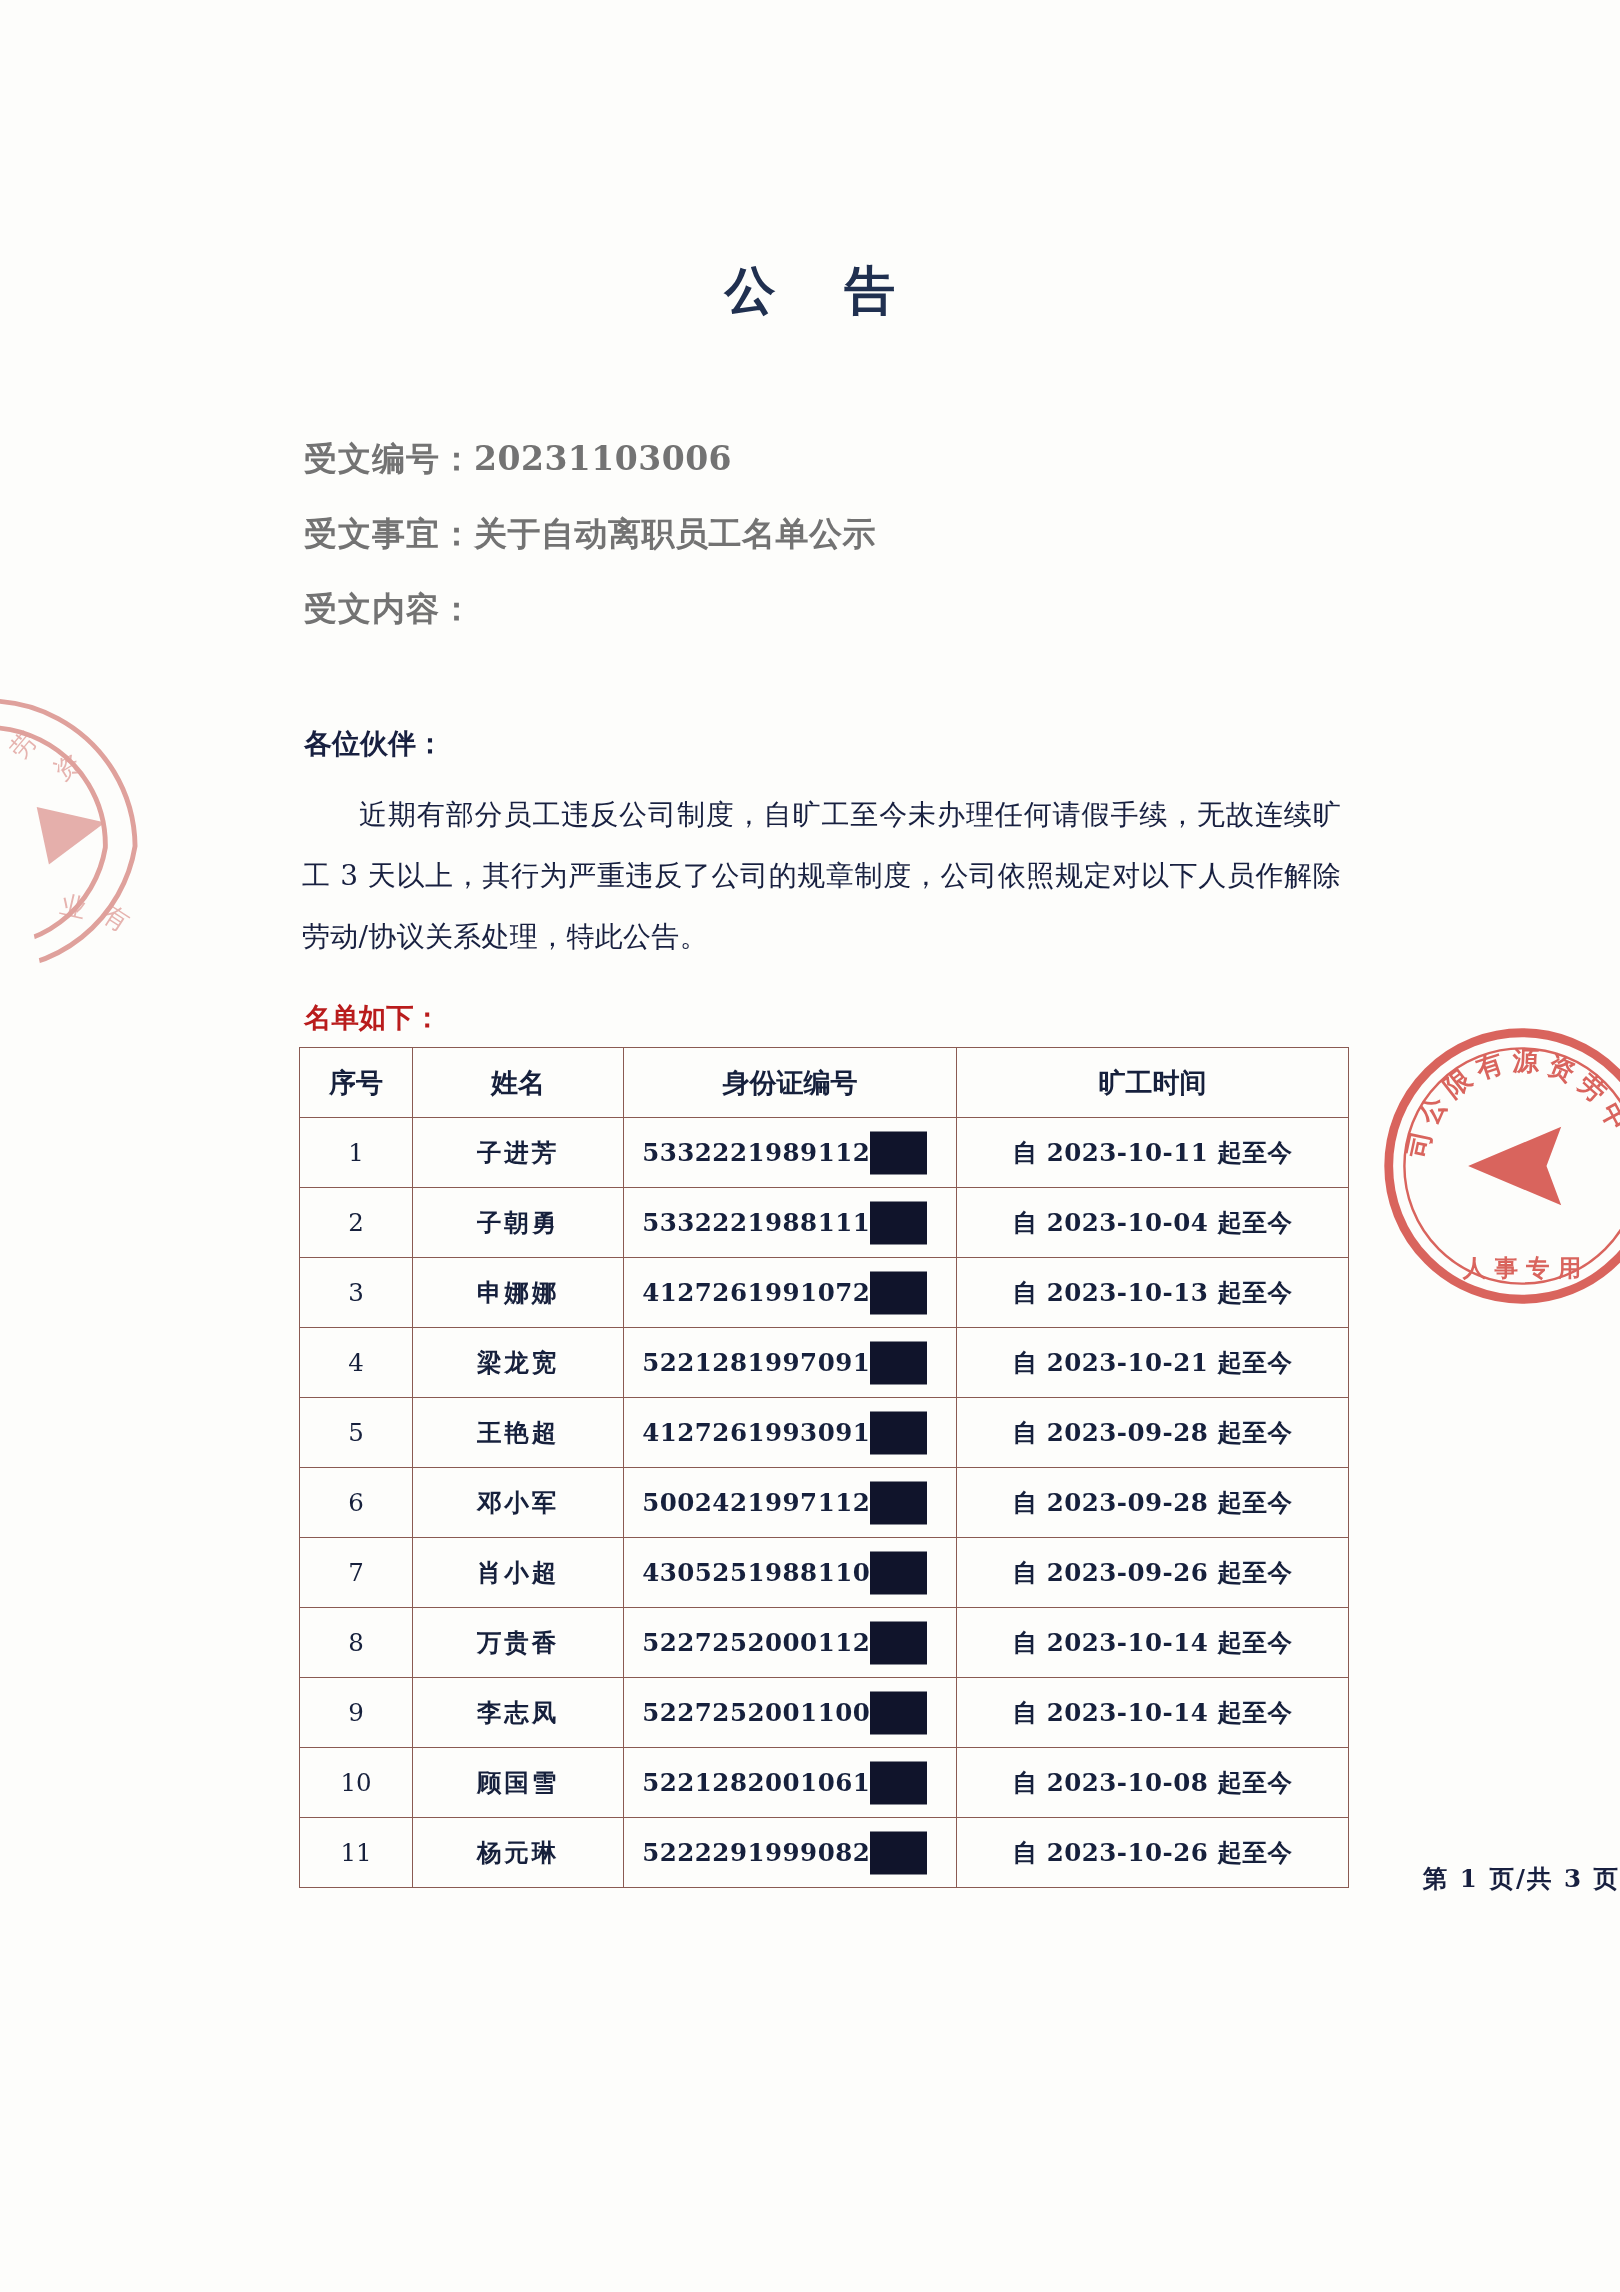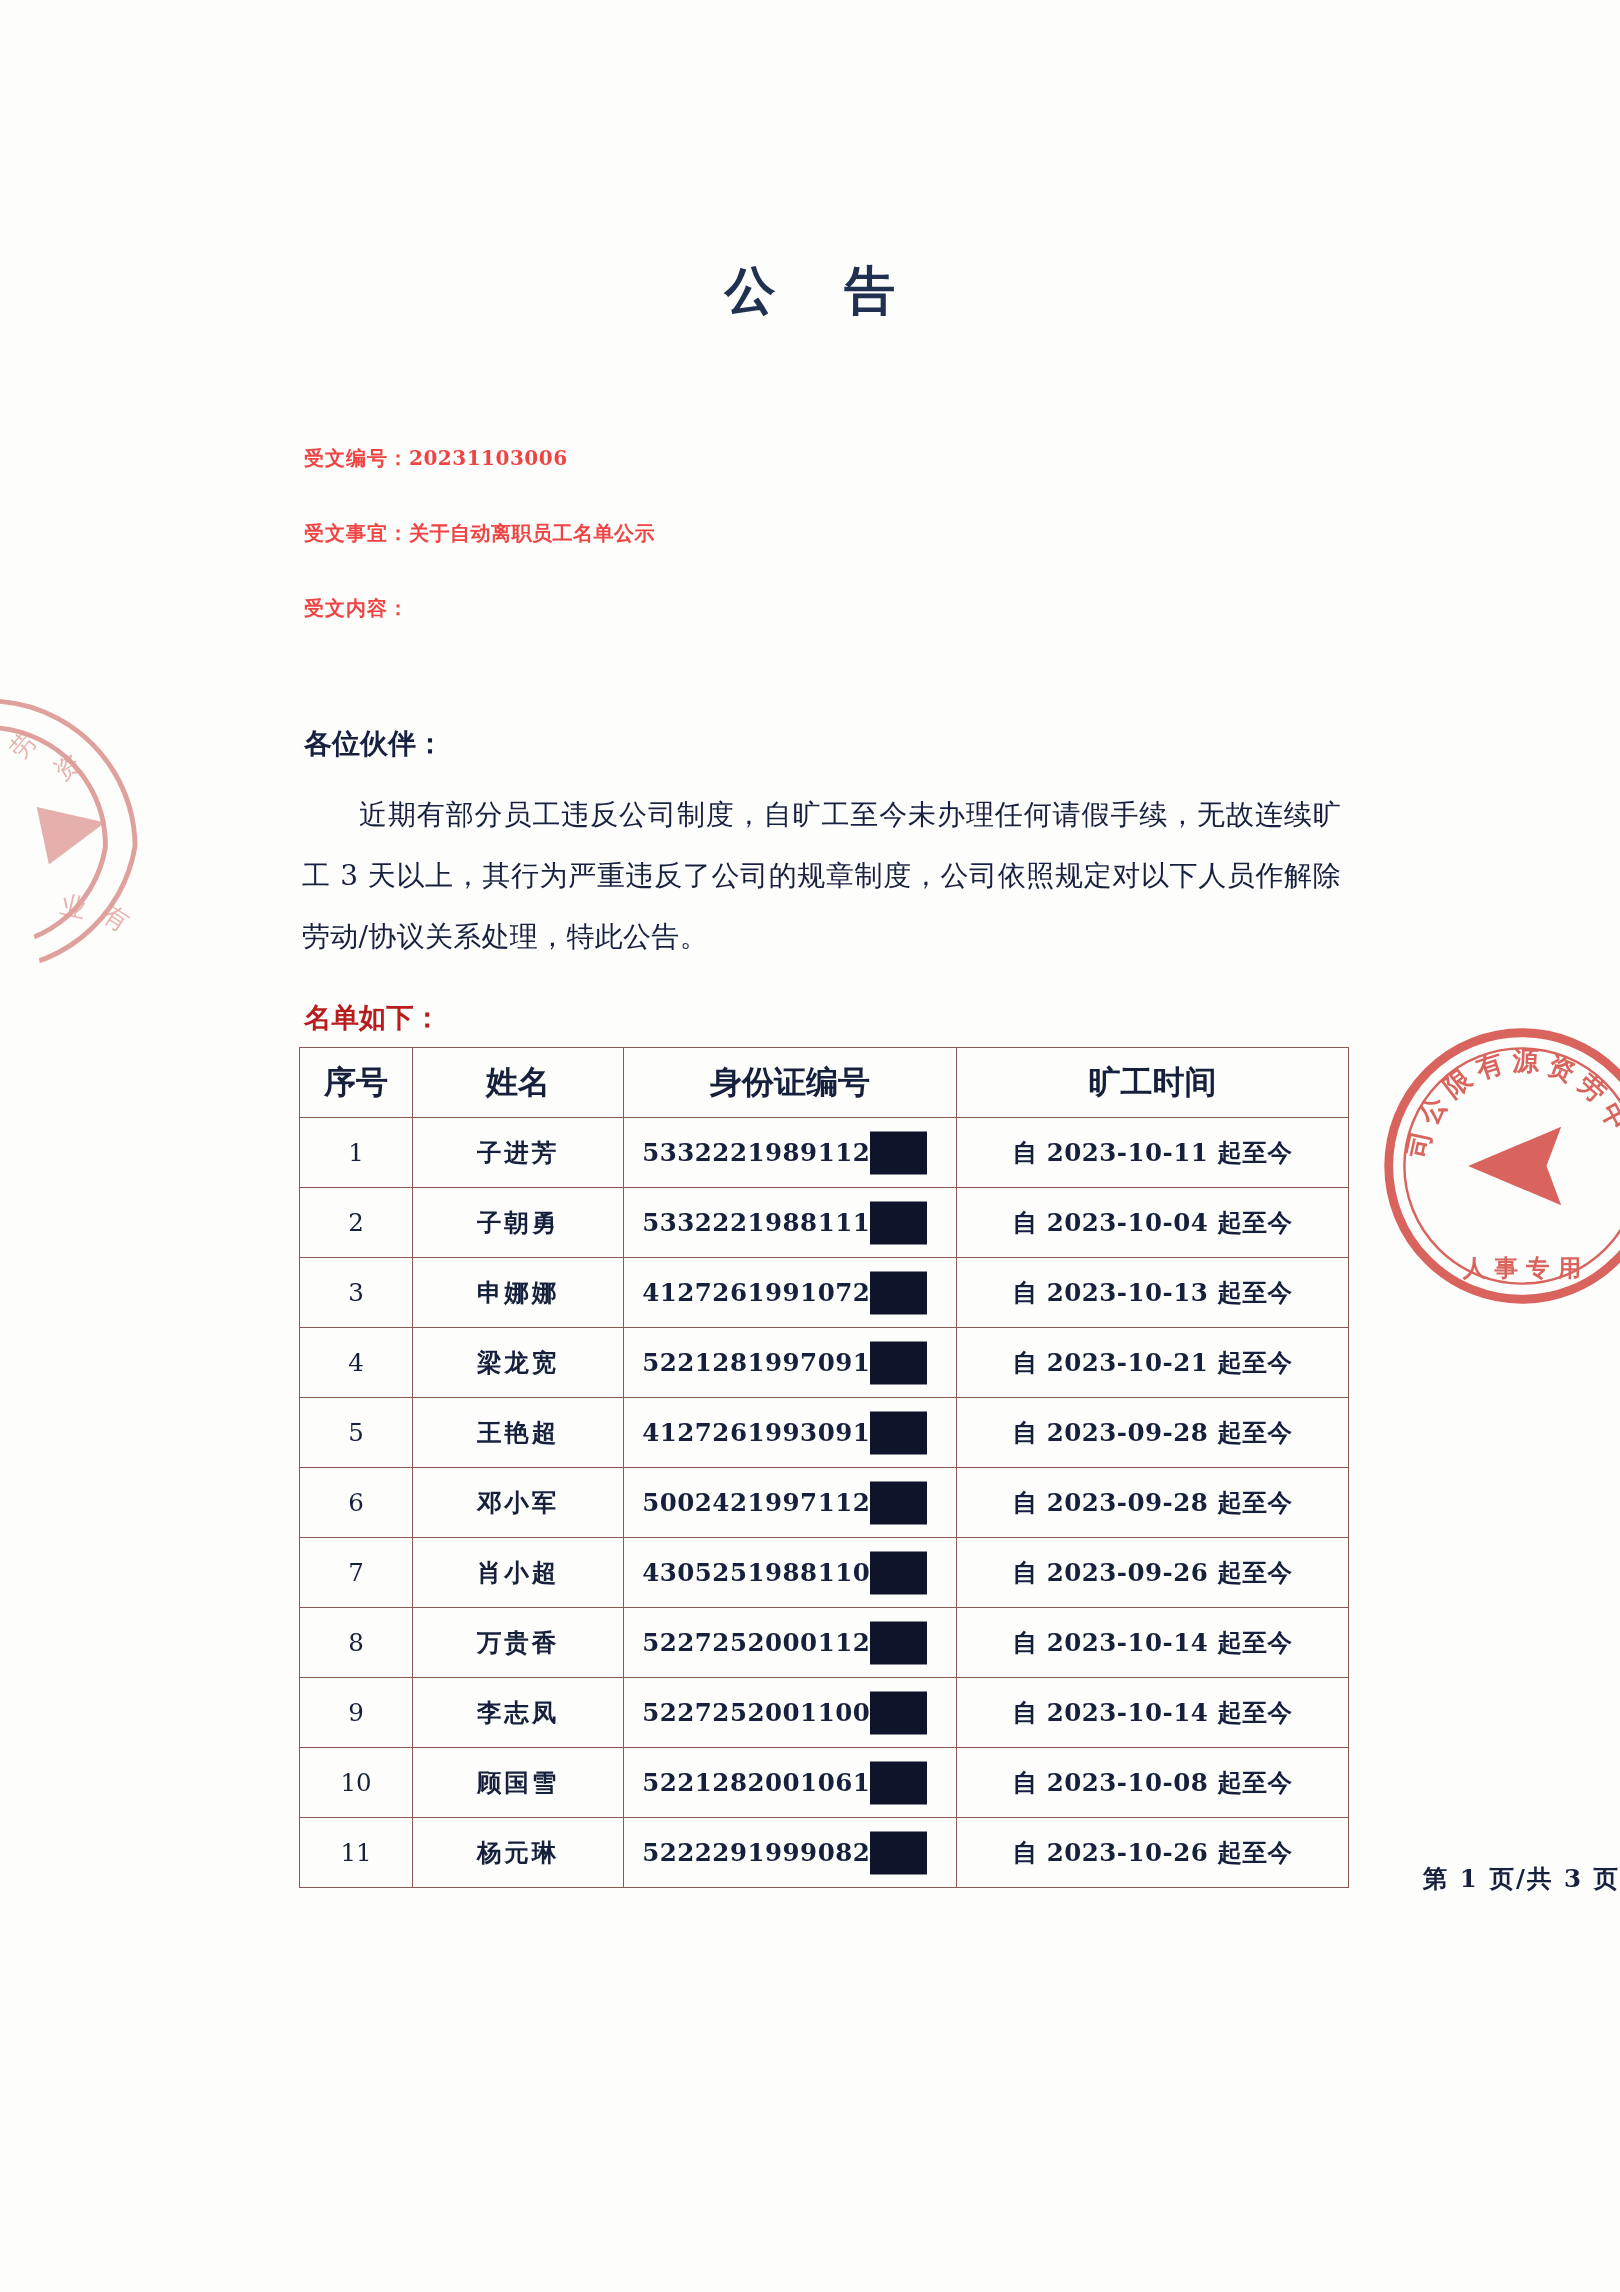--- a/index.html
+++ b/index.html
@@ -47,24 +47,24 @@
     font-family: "DejaVu Serif", "Liberation Serif", serif;
   }
 
   .meta {
     position: absolute;
     left: 304px;
     top: 421px;
     width: 1078px;
   }
   .meta-row {
-    font-size: 20px;
+    font-size: 33px;
     line-height: 75px;
     white-space: nowrap;
-    color: #ef4444;
+    color: #737373;
   }
   .meta-label {
     font-weight: bold;
     letter-spacing: 1px;
   }
   .meta-value {
     font-weight: bold;
     letter-spacing: 0.5px;
   }
   .meta-value.num {
@@ -114,21 +114,21 @@
   table.namelist th,
   table.namelist td {
     border: 1.5px solid #8a5a52;
     text-align: center;
     height: 67px;
     font-size: 24.5px;
     color: #16203c;
   }
   table.namelist th {
     font-weight: bold;
-    font-size: 32px;
+    font-size: 27px;
   }
   col.c-idx { width: 113px; }
   col.c-name { width: 211px; }
   col.c-id { width: 333px; }
   col.c-date { width: 392px; }
 
   td.idx {
     font-size: 22.5px;
     font-family: "DejaVu Serif", "Liberation Serif", serif;
   }

